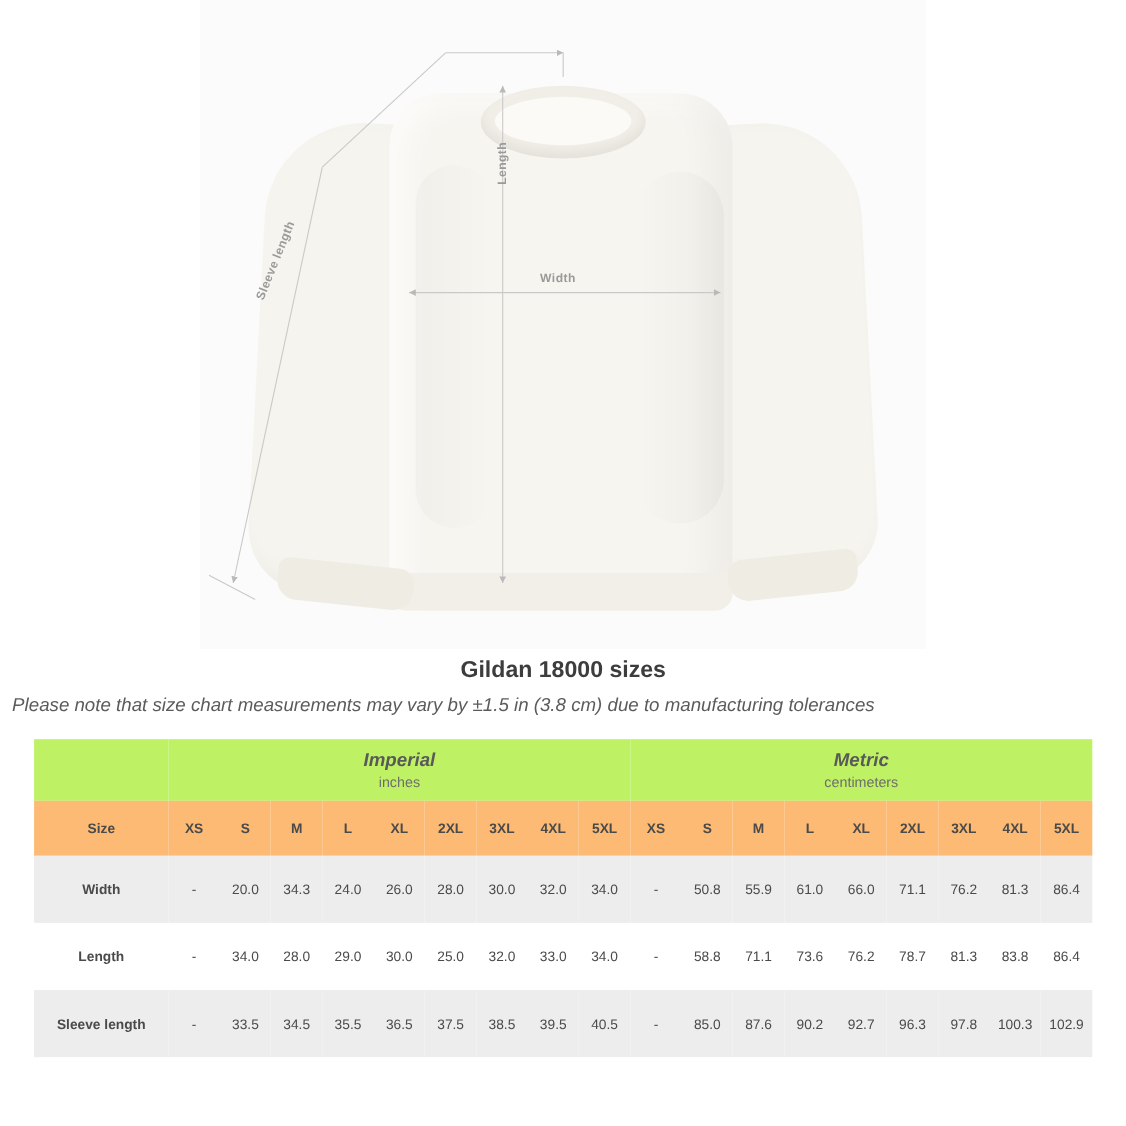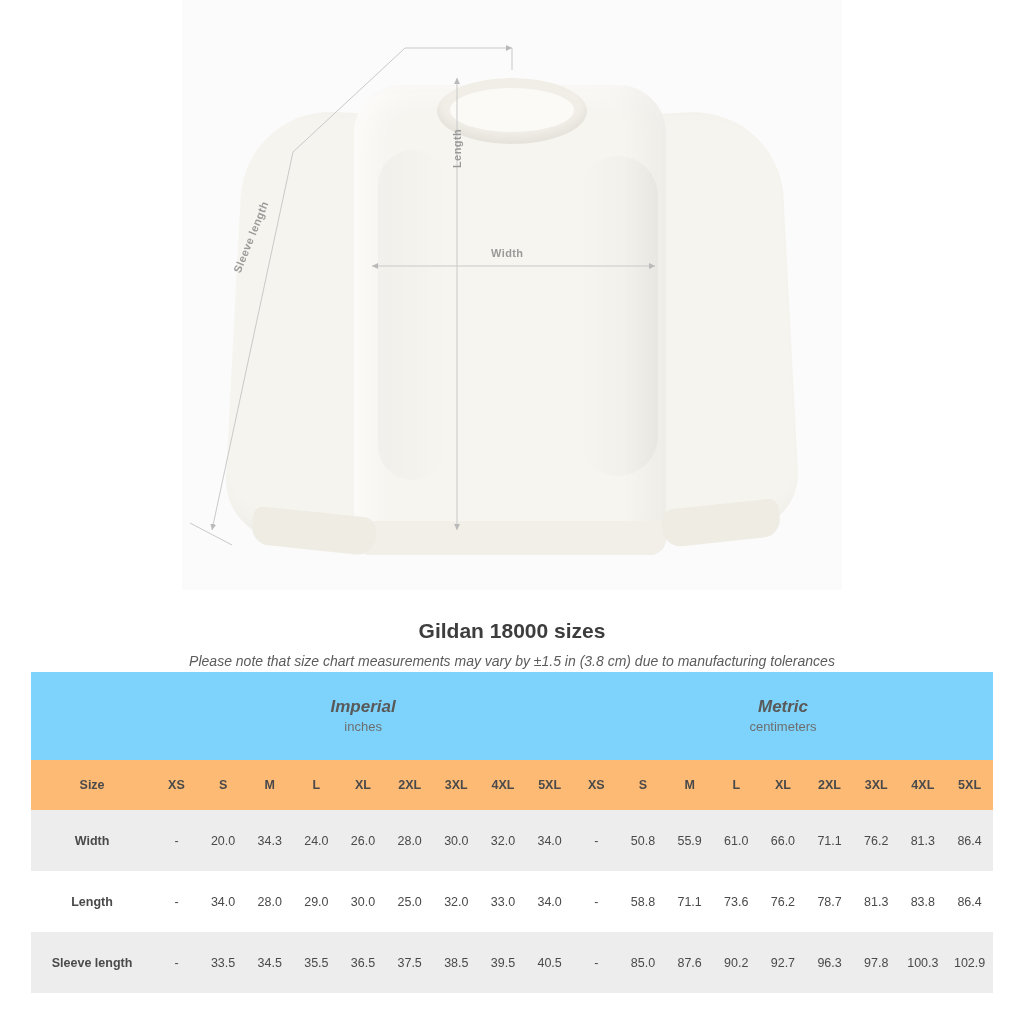--- a/index.html
+++ b/index.html
@@ -153,28 +153,29 @@
   .label-length { left: 451px; top: 168px; transform: rotate(-90deg); transform-origin: left top; }
   .label-width  { left: 491px; top: 247px; }
   .label-sleeve { left: 231px; top: 270px; transform: rotate(-68deg); transform-origin: left top; }
 
   
   .title {
     text-align: center;
     font-size: 21px;
     font-weight: bold;
     color: #3d3d3d;
-    margin-top: 29px;
+    margin-top: 7px;
   }
   .subtitle {
-    text-align: center;
-    font-size: 14px;
+    text-align: left;
+    font-size: 17px;
     font-style: italic;
     color: #5b5b5b;
     margin-top: 10px;
+    padding-left: 11px;
   }
 
   
   .table-wrap {
     position: absolute;
     left: 31px;
     top: 672px;
     width: 962px;
   }
   table.size-chart {
@@ -182,22 +183,22 @@
     width: 962px;
     table-layout: fixed;
   }
   table.size-chart th, table.size-chart td {
     border: none;
     text-align: center;
     font-size: 12.5px;
     color: #4a4a4a;
   }
   .unit-head {
-    height: 88px;
-    background: #7dd3fc;
+    height: 56px;
+    background: #bef264;
   }
   .unit-title {
     font-size: 17px;
     font-weight: bold;
     font-style: italic;
     color: #595959;
     line-height: 22px;
   }
   .unit-sub {
     font-size: 13px;

